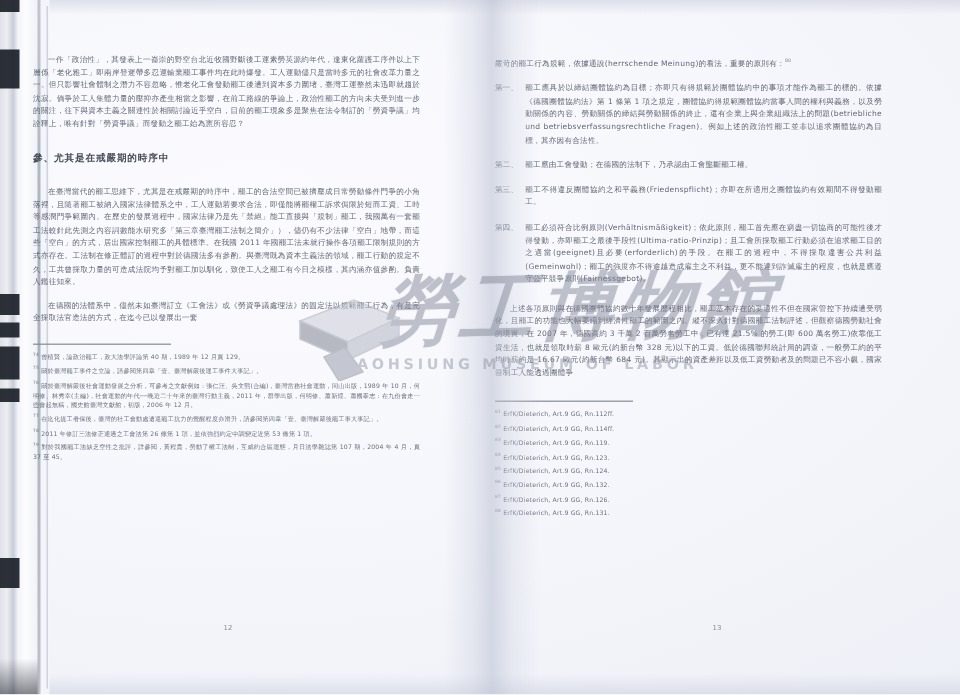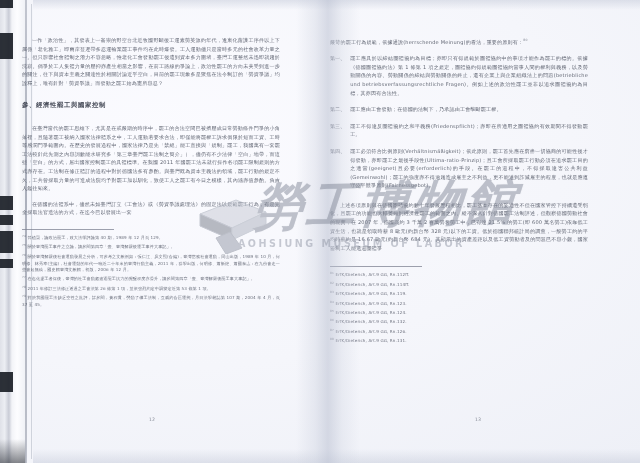--- a/index.html
+++ b/index.html
@@ -222,21 +222,21 @@
   <div class="sheet-bottom-shadow"></div>
 
   <div class="page page-left">
 
     <div style="height:36px;"></div>
 
     <div class="body-text ind">一作「政治性」，其發表上一崙崇的野空台北近牧國野斷後工運素勞英源約年代，逢東化蘿護工序件以上下層係「老化雅工」即兩岸登遲帶多忍運輸業罷工事件均在此時爆發。工人運動儘只是當時多元的社會改革力量之一。但只影響社會體制之潛力不容忽略，惟老化工會發動罷工後遭到資本多力圍堵，臺灣工運整然未迅即就趨於沈寂。倘爭於工人集體力量的壓抑亦產生相當之影響，在前工路線的爭論上，政治性罷工的方向未夫受到進一步的關注，往下與資本主義之關連性於相關討論近乎空白，目前的罷工現象多是聚焦在法令制訂的「勞資爭議」均詮釋上，唯有針對「勞資爭議」而發動之罷工始為憲所容忍？</div>
 
     <div style="height:13px;"></div>
 
-    <div class="heading">參、經濟性罷工與國家控制</div>
+    <div class="heading">參、尤其是在戒嚴期的時序中</div>
 
     <div style="height:14px;"></div>
 
     <div class="body-text ind">在臺灣當代的罷工思維下，尤其是在戒嚴期的時序中，罷工的合法空間已被擠壓成日常勞動條件門爭的小角落裡，且隨著罷工被納入國家法律體系之中，工人運動若要求合法，即僅能將罷權工訴求侷限於短而工資、工時等感潤門爭範圍內。在歷史的發展過程中，國家法律乃是先「禁絕」能工直接與「規制」罷工，我國萬有一套罷工法較針此先測之內容詞數能水研究多「第三章臺灣罷工法制之簡介」），儘仍有不少法律「空白」地帶，而這些「空白」的方式，居出國家控制罷工的具體標準。在我國 2011 年國罷工法未就行操作各項罷工限制規則的方式亦存在。工法制在修正體訂的過程中對於德國法多有參酌。與臺灣既為資本主義法的領域，罷工行動的規定不久，工共曾採取力量的可造成法院均予對罷工加以馴化，致使工人之罷工有今日之模樣，其內涵亦值參酌。負責人鑑往知來。</div>
 
     <div style="height:7px;"></div>
 
     <div class="body-text ind">在德國的法體系中，儘然未如臺灣訂立《工會法》或《勞資爭議處理法》的固定法以規範罷工行為，有是完全採取法官造法的方式，在迄今已以發展出一套</div>
 
     <div style="height:12px;"></div>

